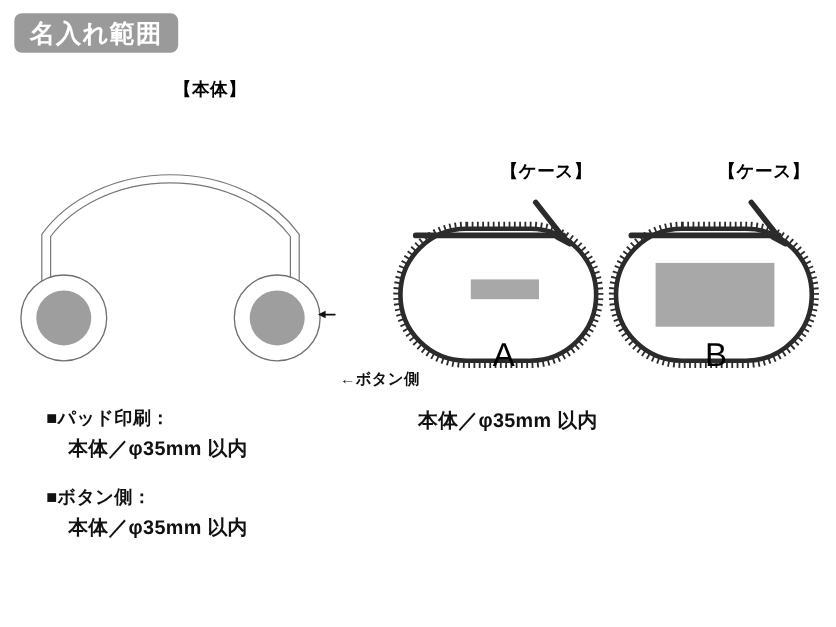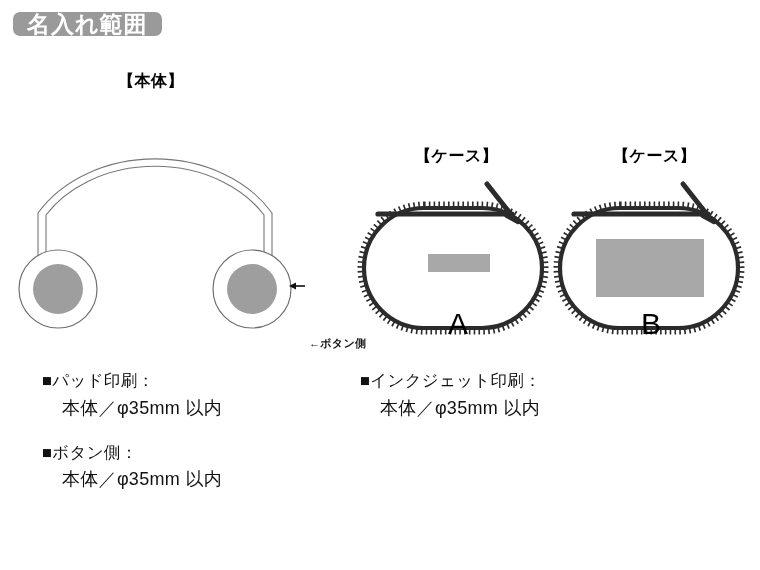--- a/index.html
+++ b/index.html
@@ -17,21 +17,21 @@
     height: 570px;
     background: #ffffff;
     overflow: hidden;
   }
 
   
   #header-badge {
     position: absolute;
     left: 13px;
     top: 12px;
-    height: 24px;
+    height: 36px;
     padding: 0 14px;
     display: flex;
     align-items: center;
     background: #9a9a9a;
     border-radius: 7px;
   }
   #header-badge .badge-text {
     color: #ffffff;
     font-size: 23px;
     font-weight: bold;
@@ -48,20 +48,21 @@
     width: 760px;
     height: 300px;
   }
   .diagram-label {
     position: absolute;
     font-size: 16px;
     font-weight: bold;
     color: #000000;
     white-space: nowrap;
     letter-spacing: 0.5px;
+    margin-left: 40px;
   }
   #body-label  { left: 118px; top: 13px; }
   #case-a-label{ left: 415px; top: 88px; }
   #case-b-label{ left: 613px; top: 88px; }
 
   .svg-layer {
     position: absolute;
     left: 0;
     top: 0;
   }
@@ -73,36 +74,36 @@
     color: #000000;
     line-height: 1;
   }
   #letter-a { left: 448px; top: 251px; }
   #letter-b { left: 641px; top: 251px; }
 
   .button-side-note {
     position: absolute;
     left: 309px;
     top: 278px;
-    font-size: 11px;
+    font-size: 14px;
     font-weight: bold;
     color: #111111;
     white-space: nowrap;
     letter-spacing: 0.3px;
   }
 
   
   #spec-area {
     position: absolute;
     left: 0;
     top: 368px;
     width: 760px;
     height: 200px;
   }
-  .spec-col { position: absolute; top: 0; }
+  .spec-col { position: absolute; top: 0; font-weight: bold; }
   #spec-col-left  { left: 42px;  width: 320px; }
   #spec-col-right { left: 360px; width: 390px; }
 
   .spec-group { margin-bottom: 17px; }
   .spec-heading {
     font-size: 16.5px;
     line-height: 1.55;
     white-space: nowrap;
     letter-spacing: 0.3px;
   }
@@ -191,19 +192,18 @@
         <div class="spec-line">本体／φ35mm 以内</div>
       </div>
       <div class="spec-group">
         <div class="spec-heading">■ボタン側：</div>
         <div class="spec-line">本体／φ35mm 以内</div>
       </div>
     </div>
 
     <div class="spec-col" id="spec-col-right">
       <div class="spec-group">
-        <div class="spec-heading">■インクジェット印刷：</div>
         <div class="spec-line">本体／φ35mm 以内</div>
       </div>
     </div>
 
   </div>
 </div>
 
 </body></html>

